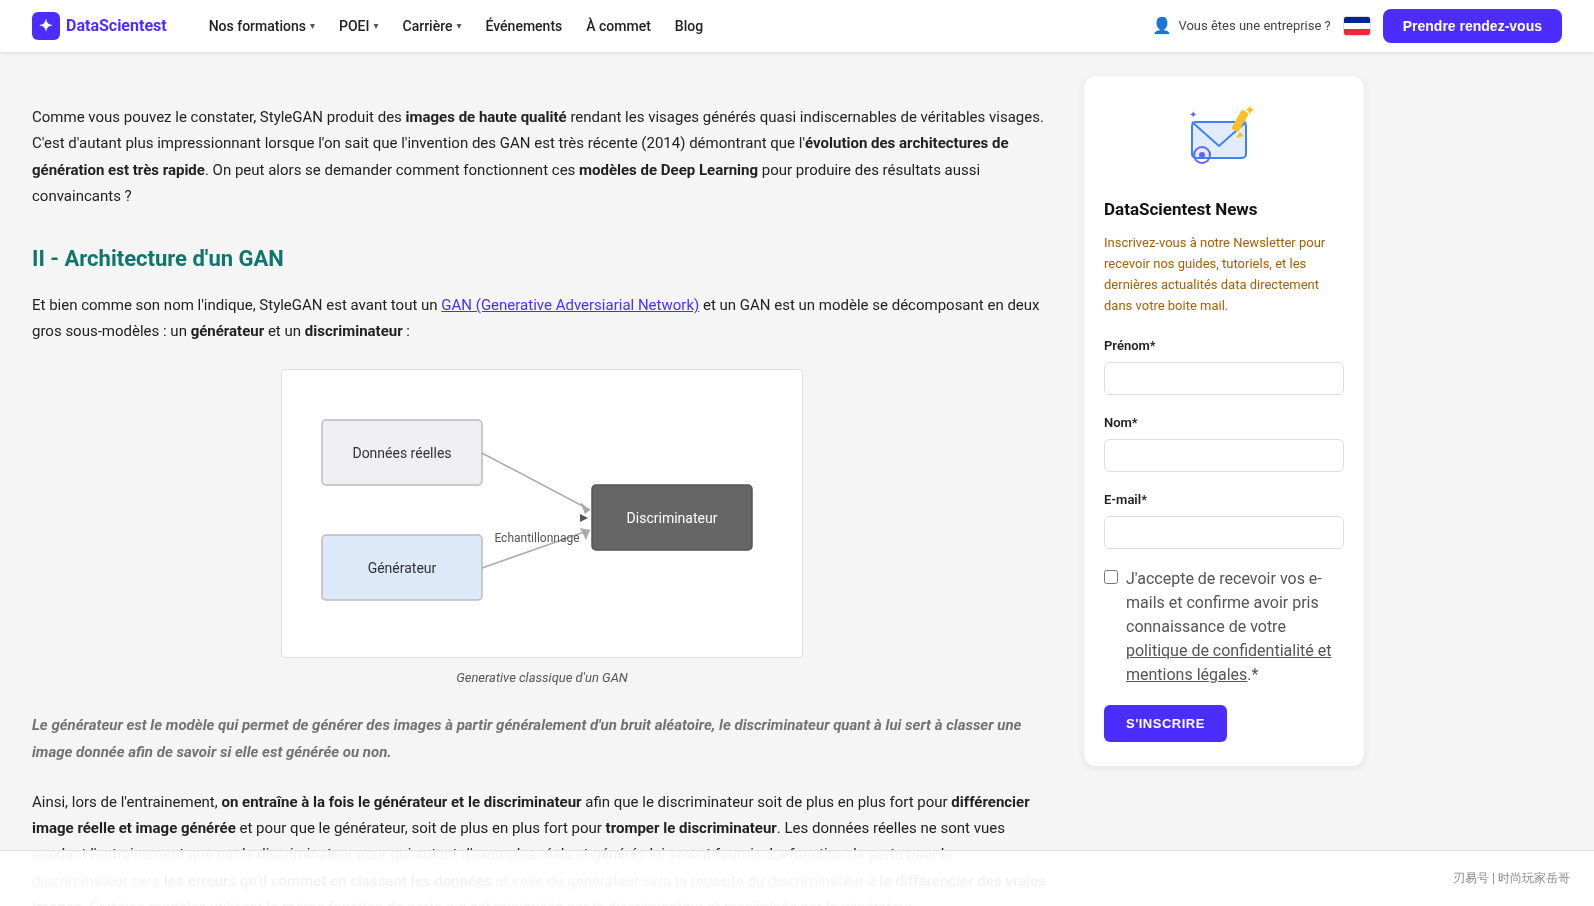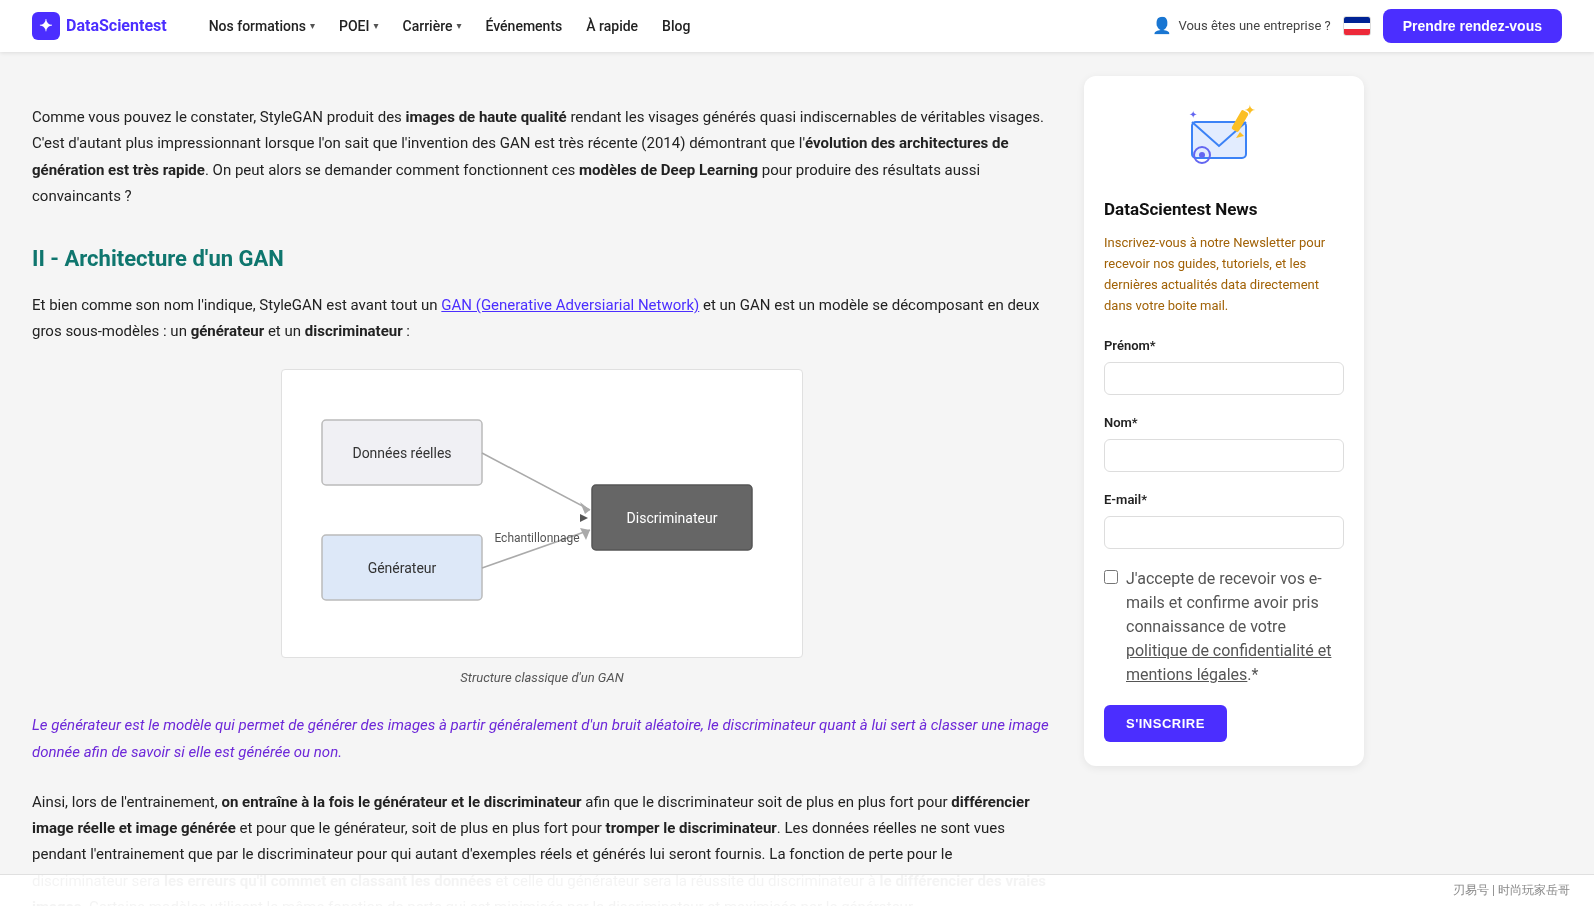--- a/index.html
+++ b/index.html
@@ -156,24 +156,24 @@
       font-size: 13px;
       color: #555;
       font-style: italic;
       margin-top: 10px;
       text-align: center;
     }
 
     
     .italic-block {
       font-style: italic;
-      font-weight: 400;
+      font-weight: 700;
       font-size: 15px;
       line-height: 1.75;
-      color: #6d28d9;
+      color: #737373;
       margin: 24px 0;
     }
 
     
     .sidebar {
       width: 280px;
       flex-shrink: 0;
     }
     .sidebar-card {
       background: #fff;
@@ -257,21 +257,21 @@
 
     
     .bottom-bar {
       position: fixed;
       bottom: 0; left: 0; right: 0;
       background: rgba(255,255,255,0.95);
       border-top: 1px solid #e0e0e0;
       display: flex;
       align-items: center;
       justify-content: flex-end;
-      padding: 6px 24px;
+      padding: 18px 24px;
       font-size: 12px;
       color: #888;
       gap: 8px;
       z-index: 50;
     }
   </style>
 </head>
 <body>
 
 <nav class="navbar">
@@ -289,21 +289,21 @@
       <span class="chevron">▾</span>
     </div>
     <div class="nav-item">
       <span>Carrière</span>
       <span class="chevron">▾</span>
     </div>
     <div class="nav-item">
       <span>Événements</span>
     </div>
     <div class="nav-item">
-      <span>À rapide</span>
+      <span>À commet</span>
     </div>
     <div class="nav-item">
       <span>Blog</span>
     </div>
   </div>
   <div class="nav-right">
     <div class="nav-enterprise">
       <span style="font-size:16px;">👤</span>
       <span>Vous êtes une entreprise ?</span>
     </div>
@@ -345,21 +345,21 @@
           <polygon points="288,120 278,112 283,124" fill="#aaa"></polygon>
 
           <line x1="180" y1="178" x2="288" y2="140" stroke="#aaa" stroke-width="1.5"></line>
           <polygon points="288,140 278,138 284,150" fill="#aaa"></polygon>
 
           <text x="235" y="152" text-anchor="middle" font-size="12" fill="#555">Echantillonnage</text>
 
           <polygon points="286,128 278,124 278,132" fill="#555"></polygon>
         </svg>
       </div>
-      <div class="diagram-caption">Structure classique d'un GAN</div>
+      <div class="diagram-caption">Generative classique d'un GAN</div>
     </div>
 
     <div class="italic-block">
       <p>Le générateur est le modèle qui permet de générer des images à partir généralement d'un bruit aléatoire, le discriminateur quant à lui sert à classer une image donnée afin de savoir si elle est générée ou non.</p>
     </div>
 
     <p class="content-para">
       Ainsi, lors de l'entrainement, <strong>on entraîne à la fois le générateur et le discriminateur</strong> afin que le discriminateur soit de plus en plus fort pour <strong>différencier image réelle et image générée</strong> et pour que le générateur, soit de plus en plus fort pour <strong>tromper le discriminateur</strong>. Les données réelles ne sont vues pendant l'entrainement que par le discriminateur pour qui autant d'exemples réels et générés lui seront fournis. La fonction de perte pour le discriminateur sera <strong>les erreurs qu'il commet en classant les données</strong> et celle du générateur sera la réussite du discriminateur à <strong>le différencier des vraies images</strong>. Certains modèles utilisent la même fonction de perte qui est minimisée par le discriminateur et maximisée par le générateur.
     </p>
 

